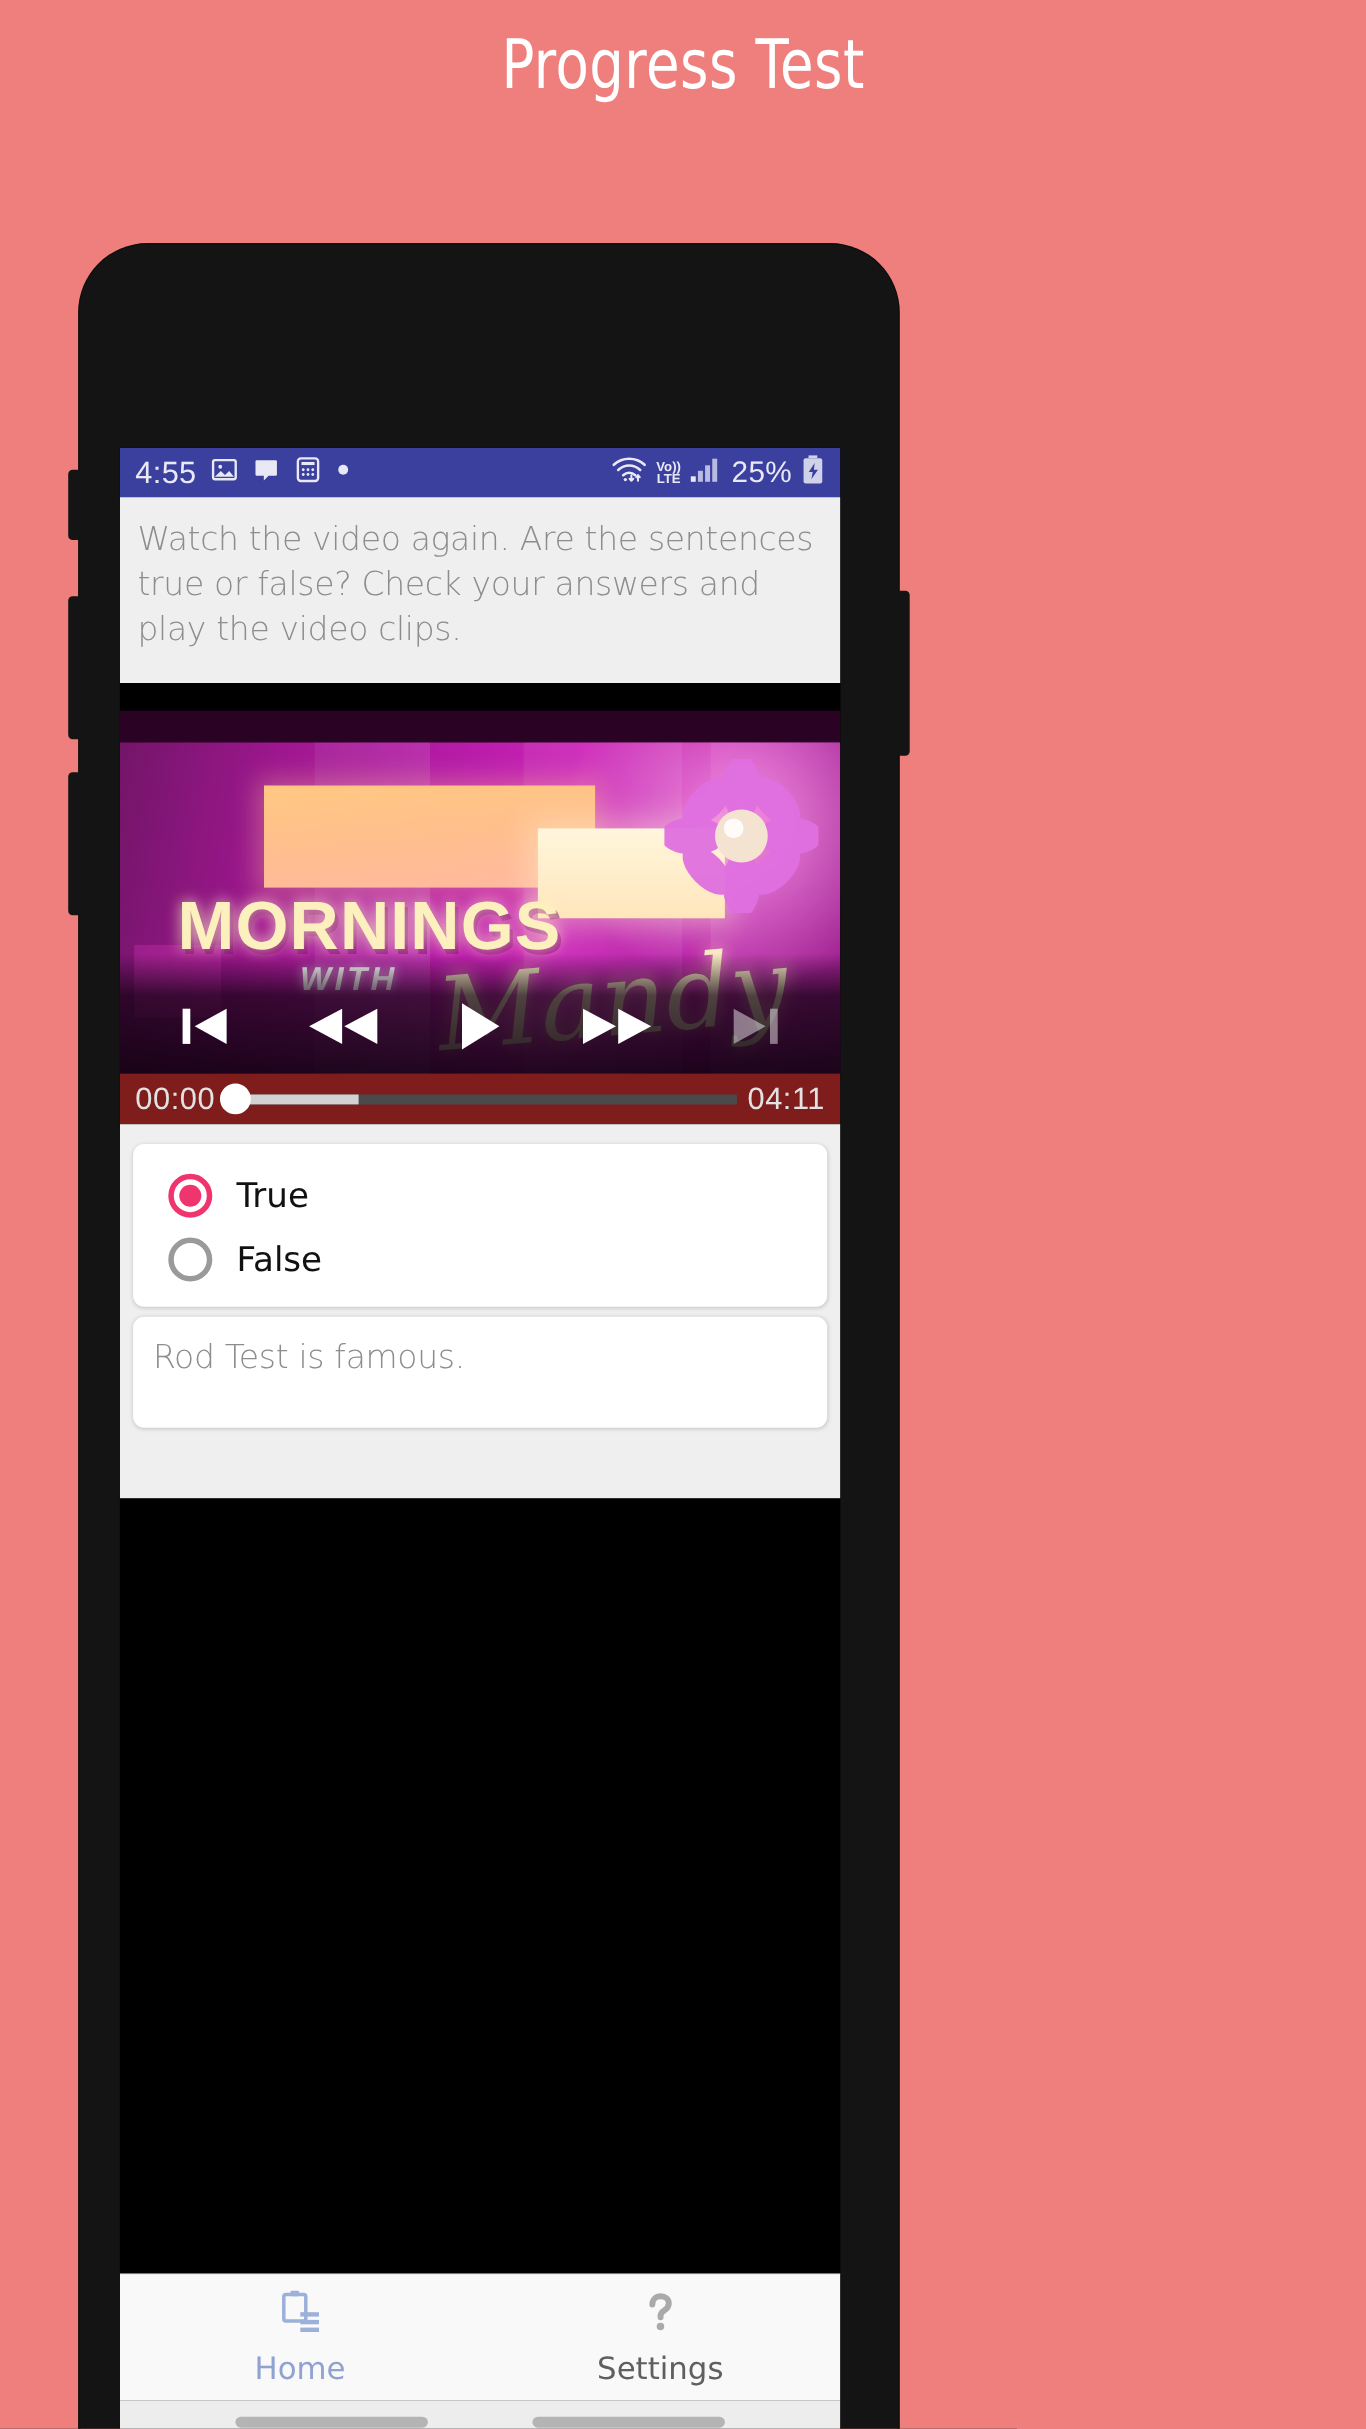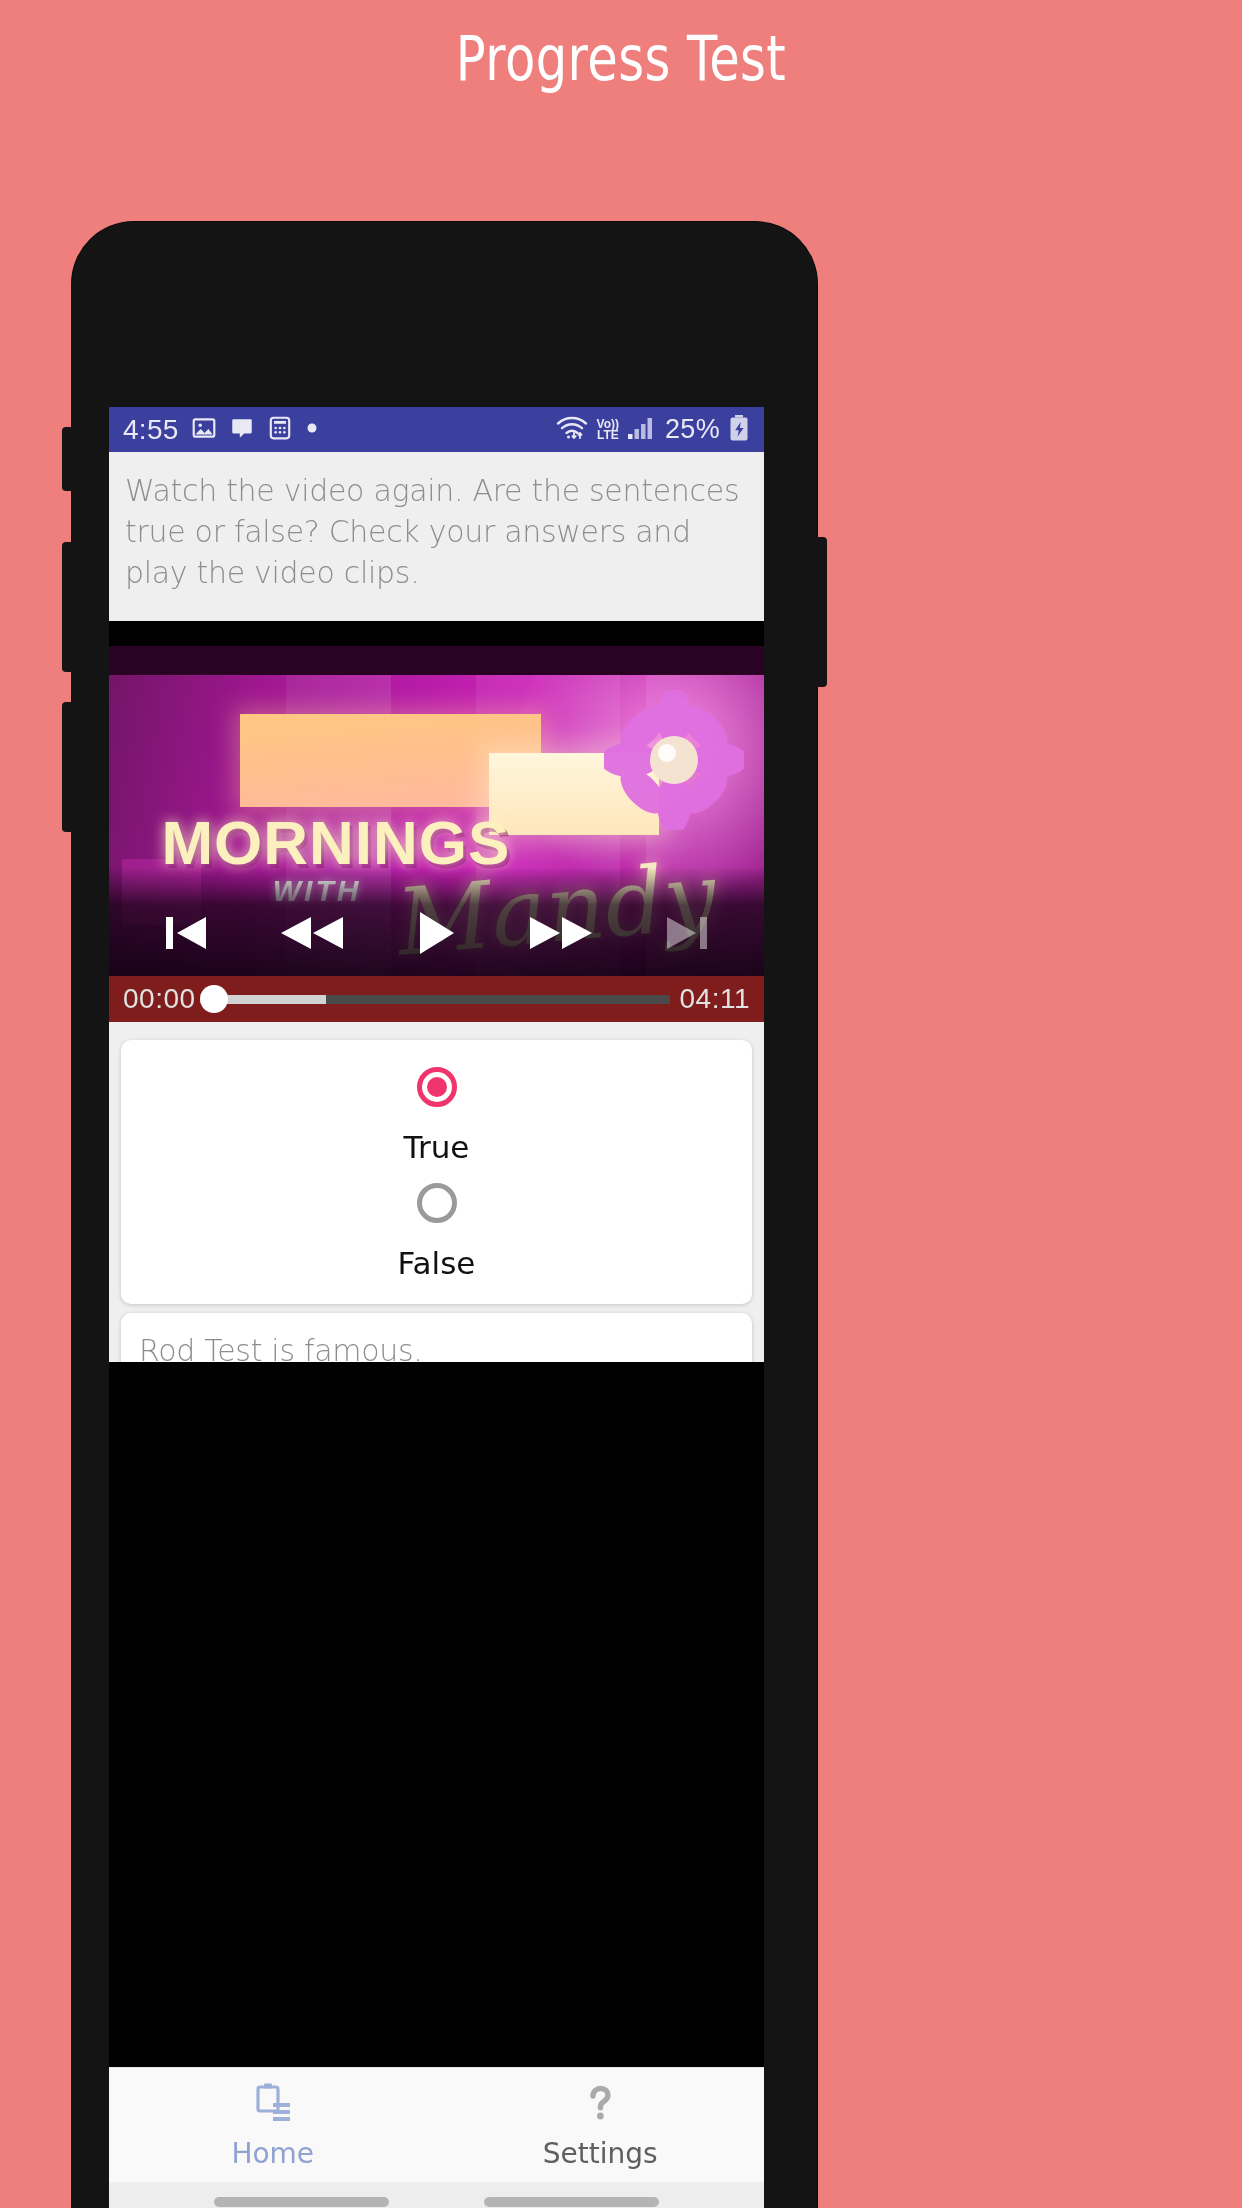--- a/index.html
+++ b/index.html
@@ -204,21 +204,21 @@
   }
   .q-text {
     color:#8d8d8d;
     font-family:"DejaVu Sans", sans-serif;
     font-weight:300;
     font-size:30px;
     line-height:39px;
     letter-spacing:-0.3px;
     margin-bottom:12px;
   }
-  .opt { display:flex; align-items:center; gap:22px; padding:9px 14px;flex-direction:column; }
+  .opt { display:flex; align-items:center; gap:22px; padding:9px 14px; }
   .radio { width:40px; height:40px; border-radius:50%; border:5px solid #9a9a9a; position:relative; flex:none; }
   .radio.on { border-color:#f0356e; }
   .radio.on::after {
     content:""; position:absolute; left:50%; top:50%;
     width:20px; height:20px; margin:-10px 0 0 -10px;
     border-radius:50%; background:#f0356e;
   }
   .opt-label { font-size:31px; color:#111; font-family:"DejaVu Sans", sans-serif; }
 
   

